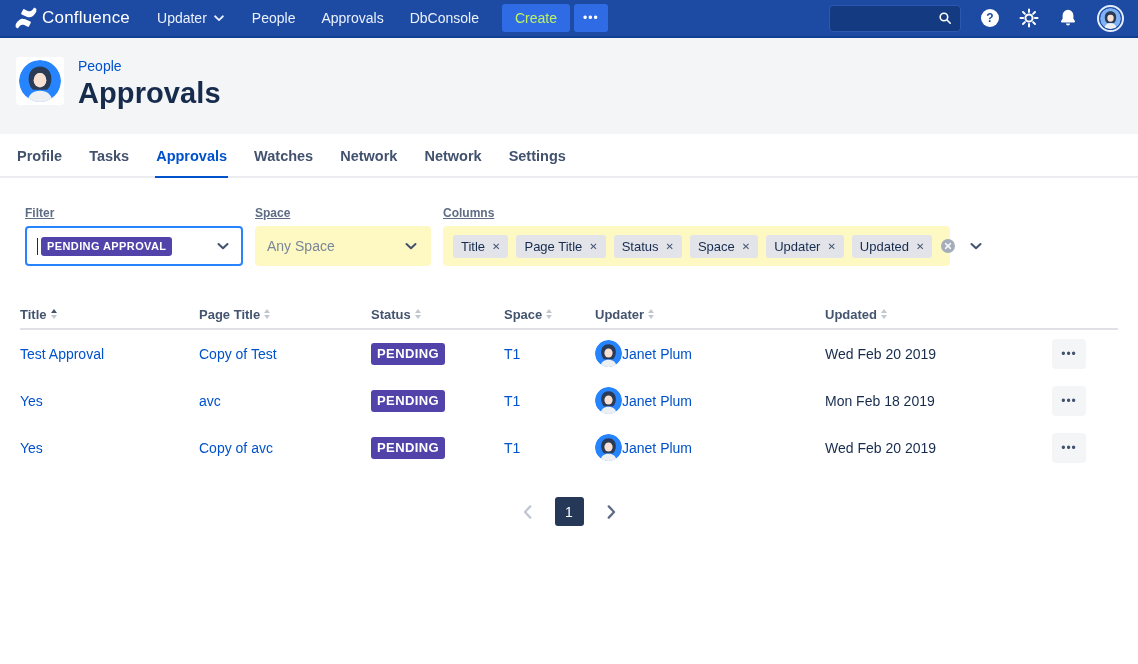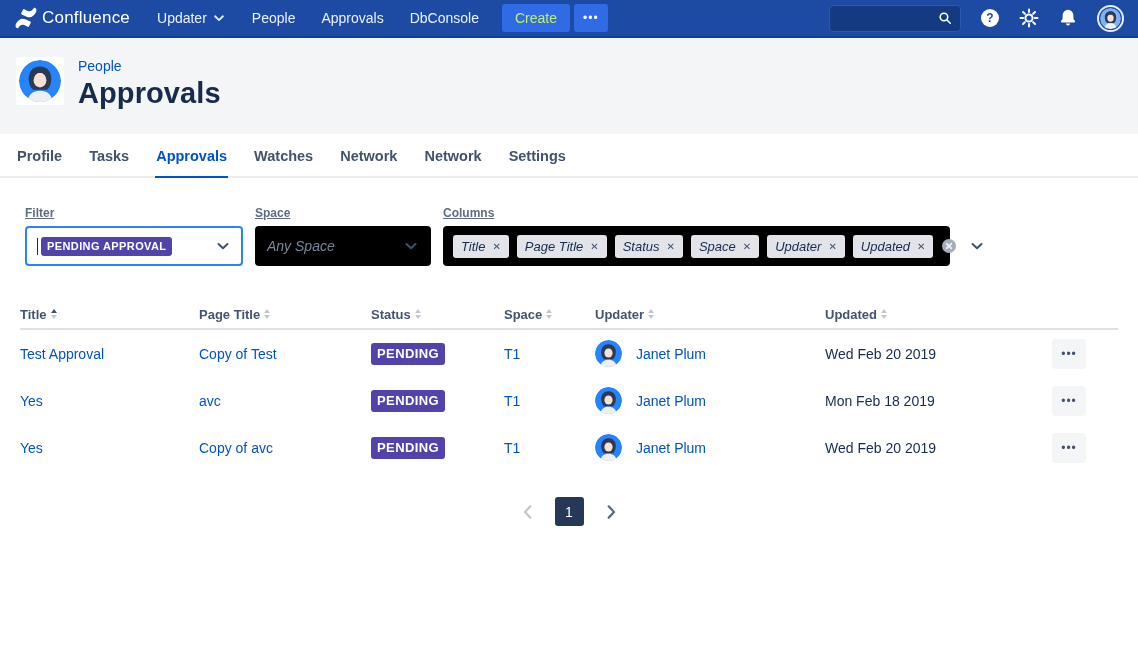--- a/index.html
+++ b/index.html
@@ -79,21 +79,21 @@
   .select {
     height:40px; border-radius:4px; display:flex; align-items:center; padding:0 12px; cursor:pointer;
   }
   .select .chev { width:16px; height:16px; color:#42526E; margin-left:auto; flex:none; }
   .select-filter { width:218px; background:#fff; border:2px solid #2684FF; padding:0 10px; }
   .caret { width:1px; height:17px; background:#172B4D; margin-right:3px; flex:none; }
   .lozenge {
     background:#5243AA; color:#fff; font-size:11px; font-weight:700; letter-spacing:.4px;
     padding:3px 6px 4px; border-radius:3px; white-space:nowrap;
   }
-  .select-gray { background:#000000;font-style:italic; }
+  .select-gray { background:#fef9c3; }
   .select-space { width:176px; }
   .select-space .placeholder { color:#7A869A; font-size:14px; }
   .select-columns { width:507px; gap:8px; padding:0 10px; }
   .chip {
     background:#E2E4EA; border-radius:3px; padding:4px 8px; display:flex; align-items:center; gap:7px;
     font-size:13px; color:#172B4D; white-space:nowrap; cursor:default;
   }
   .chip .x { font-size:10px; font-weight:700; color:#42526E; cursor:pointer; }
   .cols-right { margin-left:auto; display:flex; align-items:center; gap:12px; }
   .clear-icon { width:16px; height:16px; display:block; cursor:pointer; }
@@ -113,21 +113,21 @@
   .sort i { display:block; width:0; height:0; border-left:3.5px solid transparent; border-right:3.5px solid transparent; }
   .sort .up { border-bottom:4px solid #C1C7D0; }
   .sort .down { border-top:4px solid #C1C7D0; }
   .sort .up.active { border-bottom-color:#42526E; }
   .tr { height:47px; }
   .tr a { color:#0052CC; font-size:14px; }
   .badge {
     background:#5243AA; color:#fff; font-size:13px; font-weight:700; letter-spacing:.4px;
     padding:3px 6px 4px; border-radius:3px; display:inline-block; justify-self:start;
   }
-  .updater-cell { display:flex; align-items:center; gap:14px; }
+  .updater-cell { display:flex; align-items:center; }
   .updater-cell svg { width:27px; height:27px; border-radius:50%; display:block; flex:none; }
   .date-cell { color:#172B4D; font-size:14px; }
   .dots-btn {
     justify-self:end; margin-right:32px; width:34px; height:30px; border:none; border-radius:4px;
     background:#F4F5F7; color:#42526E; font-size:12px; letter-spacing:1px; cursor:pointer;
     display:flex; align-items:center; justify-content:center; font-family:inherit;
   }
 
   
   .pagination { display:flex; align-items:center; justify-content:center; gap:18px; margin-top:26px; }

